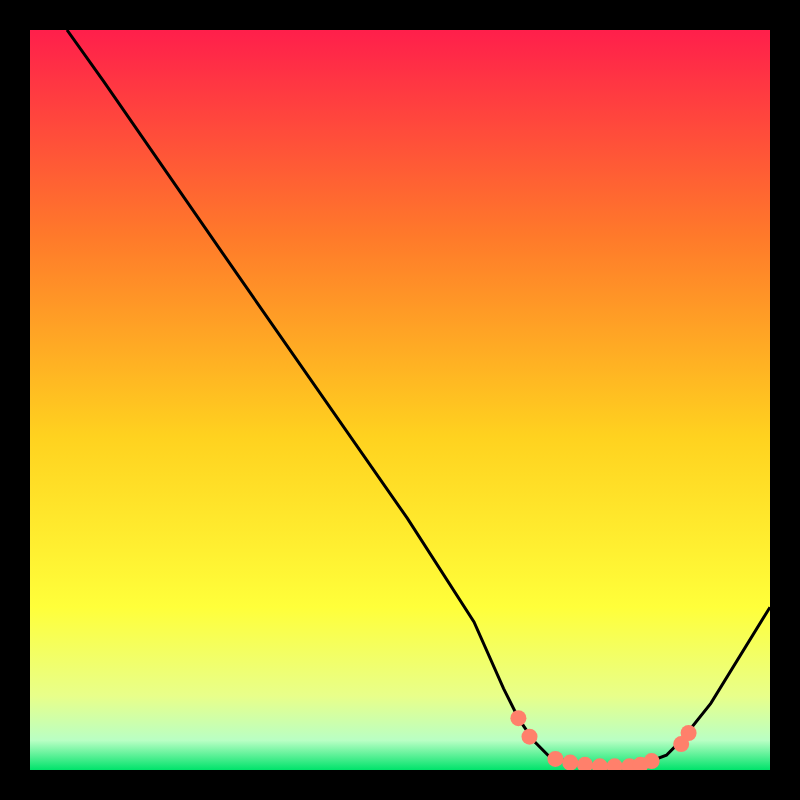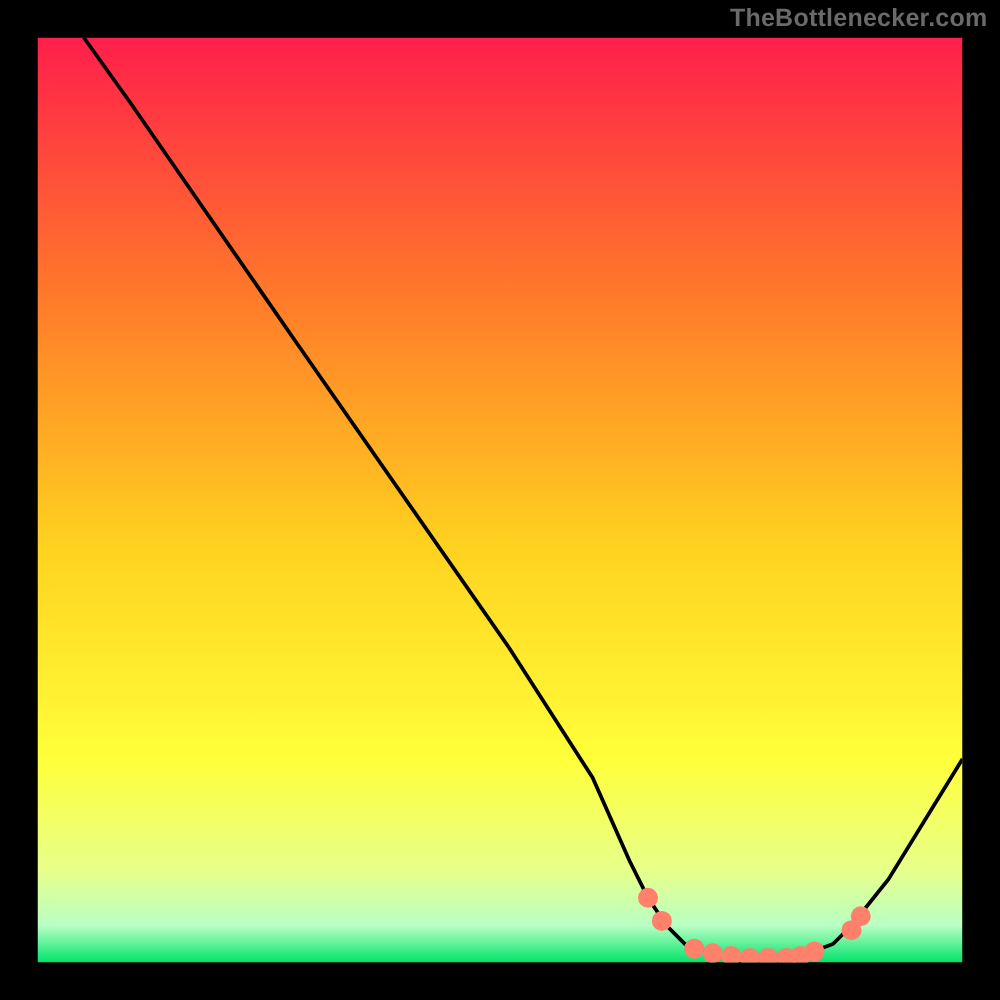--- a/index.html
+++ b/index.html
@@ -65,14 +65,13 @@
         <circle cx="569.8" cy="736.3" r="8" fill="#ff806b"></circle>
         <circle cx="584.6" cy="736.3" r="8" fill="#ff806b"></circle>
         <circle cx="599.4" cy="736.3" r="8" fill="#ff806b"></circle>
         <circle cx="610.5" cy="734.8" r="8" fill="#ff806b"></circle>
         <circle cx="621.6" cy="731.1" r="8" fill="#ff806b"></circle>
         <circle cx="651.2" cy="714.1" r="8" fill="#ff806b"></circle>
         <circle cx="658.6" cy="703.0" r="8" fill="#ff806b"></circle>
       </g>
   </svg>
 
-  <div class="watermark">TheBottlenecker.com</div>
 </div>
 
 </body></html>

